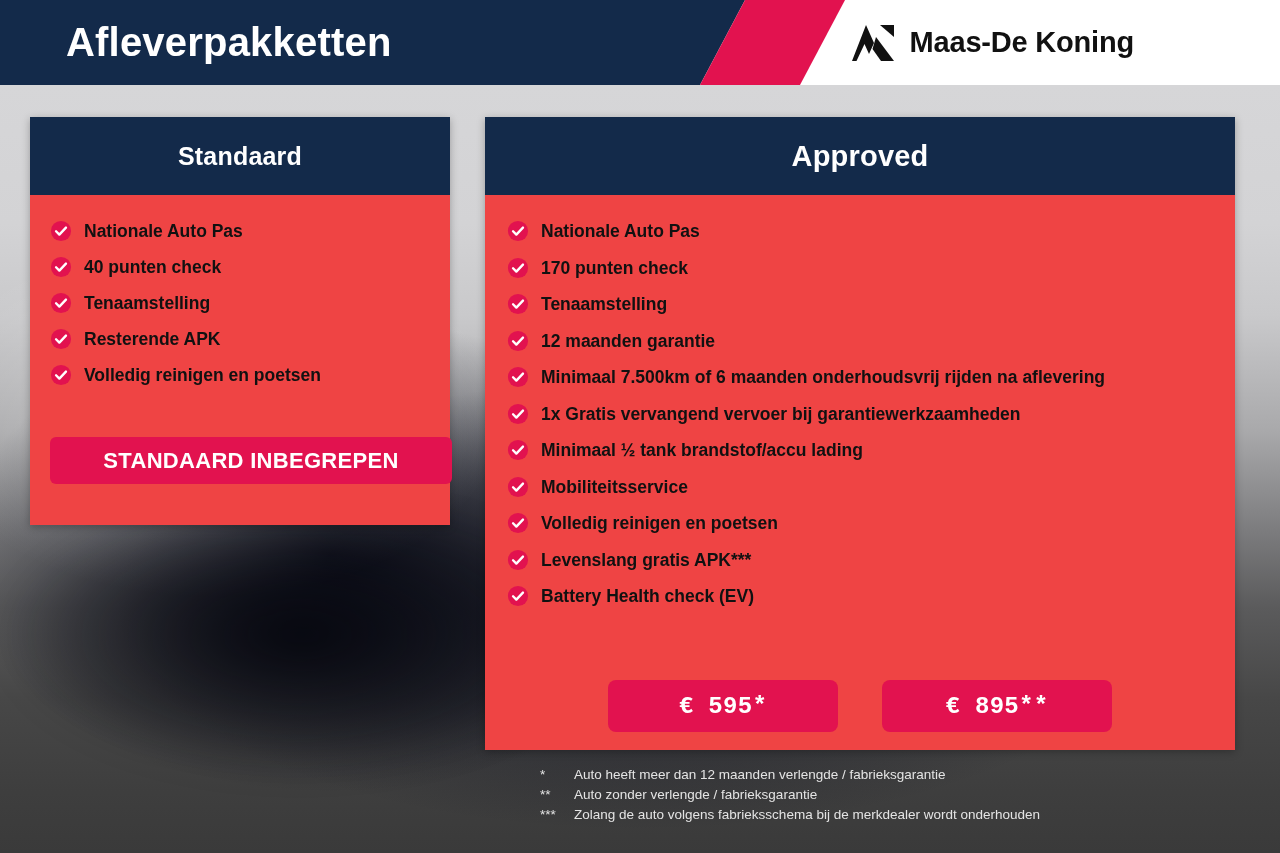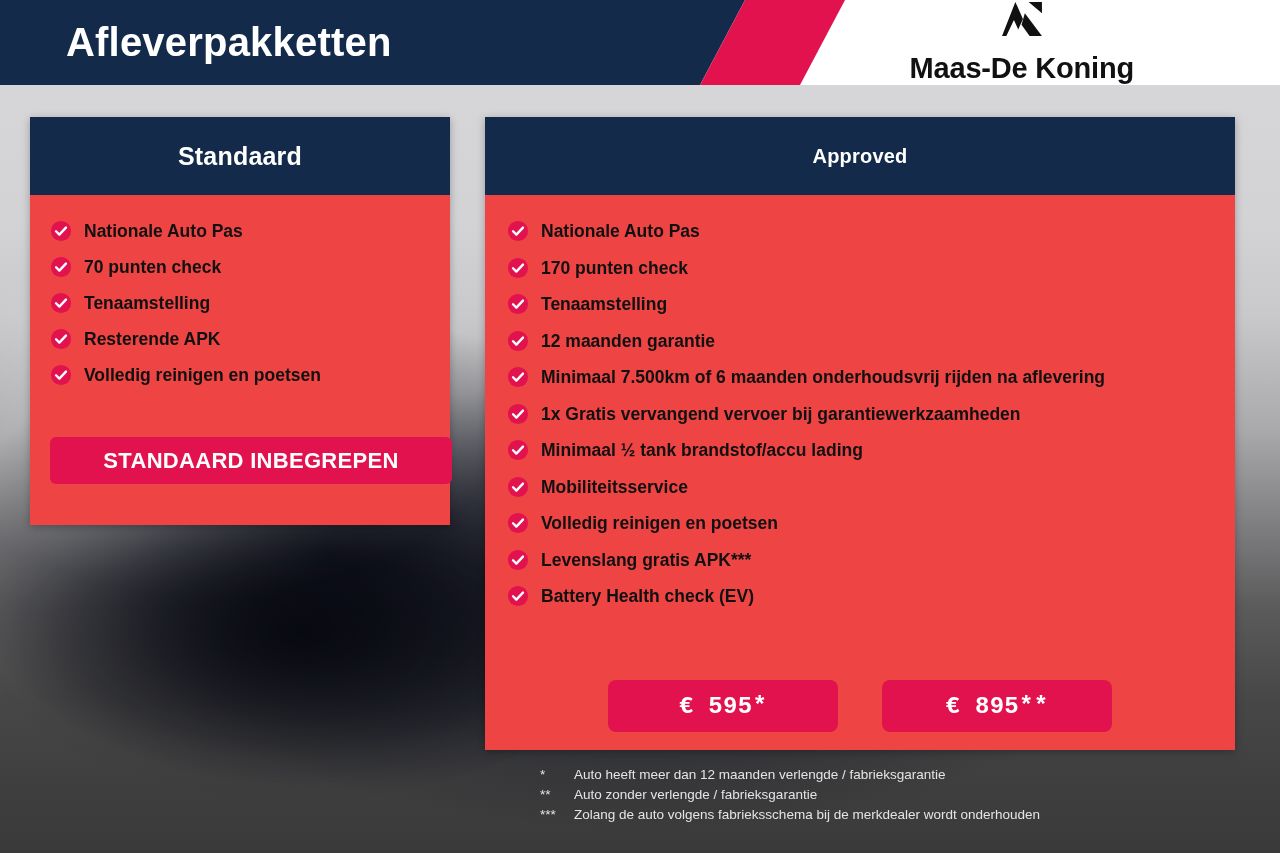--- a/index.html
+++ b/index.html
@@ -42,21 +42,21 @@
     background:#e2124f;
     clip-path:polygon(745px 0, 845px 0, 800px 85px, 700px 85px);
   }
   .hdr-title {
     position:absolute; left:66px; top:0; height:85px;
     display:flex; align-items:center;
     color:#ffffff; font-size:40px; font-weight:bold; letter-spacing:.2px;
   }
   .hdr-logo {
     position:absolute; right:146px; top:0; height:85px;
-    display:flex; align-items:center; gap:14px;flex-direction:column;
+    display:flex; align-items:center; gap:14px;
   }
   .logo-mark { width:46px; height:40px; display:block; }
   .logo-text {
     color:#111111; font-size:29px; font-weight:bold; letter-spacing:-.2px; white-space:nowrap;
   }
 
   
   .card {
     position:absolute; background:#ef4444;
     box-shadow:0 2px 8px rgba(0,0,0,.28);
@@ -73,21 +73,21 @@
   #card-standaard { left:30px; top:117px; width:420px; height:408px; }
   #card-standaard .card-head { height:78px; }
   #card-standaard .card-head-title { font-size:25px; }
   #card-standaard .list { padding:18px 0 0 20px; }
   #card-standaard .item { font-size:17.5px; line-height:36px; }
   #card-standaard .check { width:22px; height:22px; margin-top:7px; }
 
   
   #card-approved { left:485px; top:117px; width:750px; height:633px; }
   #card-approved .card-head { height:78px; }
-  #card-approved .card-head-title { font-size:20px; }
+  #card-approved .card-head-title { font-size:29px; }
   #card-approved .list { padding:18px 0 0 22px; }
   #card-approved .item { font-size:17.5px; line-height:36.5px; }
   #card-approved .check { width:22px; height:22px; margin-top:7px; }
 
   
   .list { list-style:none; }
   .item {
     display:flex; align-items:flex-start; gap:12px;
     color:#111111; font-weight:bold;
   }
@@ -156,21 +156,21 @@
               <circle cx="12" cy="12" r="11" fill="#e2124f"></circle>
               <path d="M6.6 12.3 L10.2 15.9 L17.4 8.3" fill="none" stroke="#ffffff" stroke-width="2.6" stroke-linecap="round" stroke-linejoin="round"></path>
             </svg>
             <span class="label">Nationale Auto Pas</span>
           </li>
           <li class="item">
             <svg viewBox="0 0 24 24" class="check">
               <circle cx="12" cy="12" r="11" fill="#e2124f"></circle>
               <path d="M6.6 12.3 L10.2 15.9 L17.4 8.3" fill="none" stroke="#ffffff" stroke-width="2.6" stroke-linecap="round" stroke-linejoin="round"></path>
             </svg>
-            <span class="label">70 punten check</span>
+            <span class="label">40 punten check</span>
           </li>
           <li class="item">
             <svg viewBox="0 0 24 24" class="check">
               <circle cx="12" cy="12" r="11" fill="#e2124f"></circle>
               <path d="M6.6 12.3 L10.2 15.9 L17.4 8.3" fill="none" stroke="#ffffff" stroke-width="2.6" stroke-linecap="round" stroke-linejoin="round"></path>
             </svg>
             <span class="label">Tenaamstelling</span>
           </li>
           <li class="item">
             <svg viewBox="0 0 24 24" class="check">

